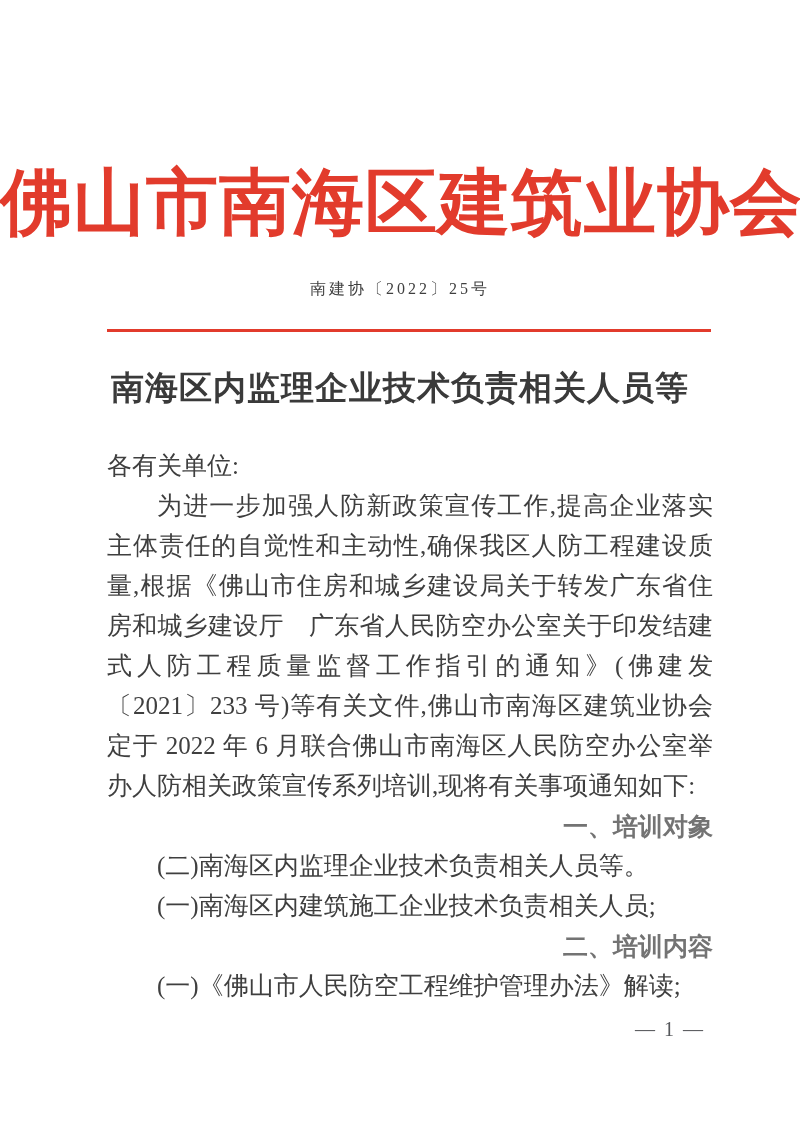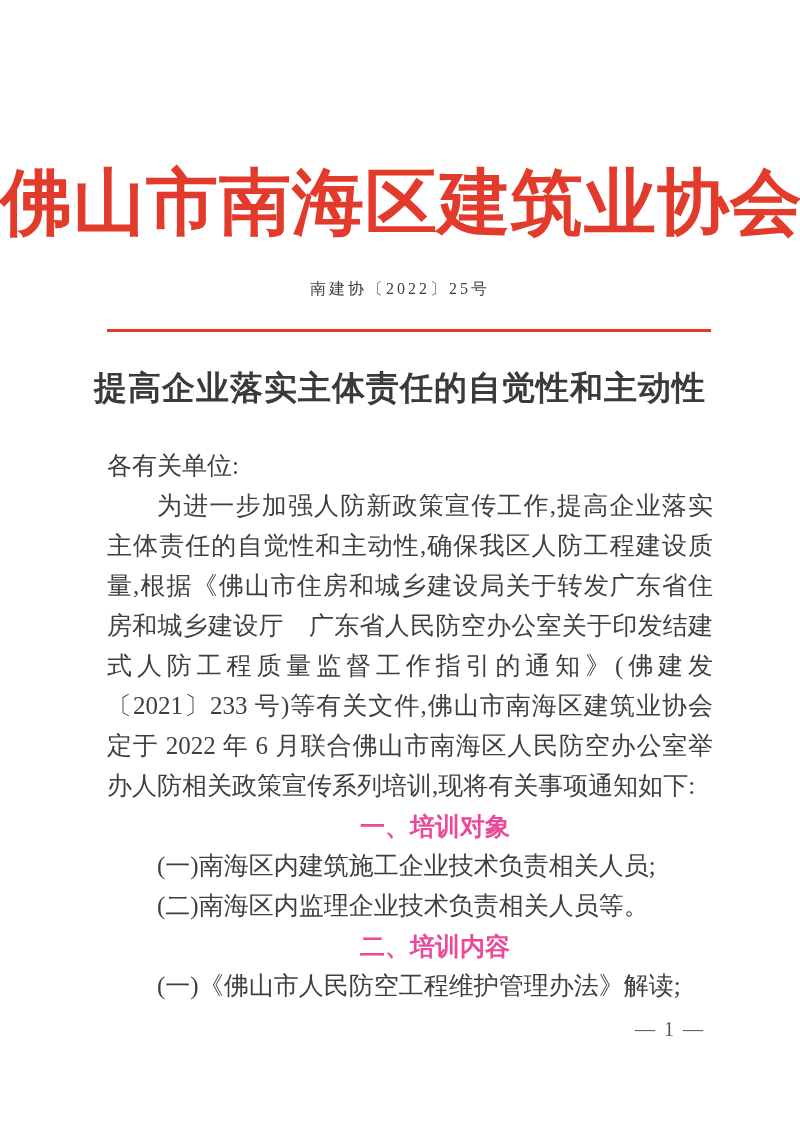--- a/index.html
+++ b/index.html
@@ -67,22 +67,22 @@
     line-height: 40px;
     color: var(--body-color, #3f3f3f);
     text-align: justify;
   }
   .doc-body p { margin: 0; padding: 0; }
   .para { text-indent: 2em; }
   .sec-heading {
     text-indent: 2em;
     font-family: "Liberation Sans", sans-serif;
     font-weight: bold;
-    color: #ec4899;
-    text-align: center;
+    color: #737373;
+    text-align: right;
   }
   .sec-item { text-indent: 2em; text-align: left; }
   .page-number {
     position: absolute;
     top: 1018px;
     left: 600px;
     width: 140px;
     text-align: center;
     font-size: 20px;
     color: #55575a;
@@ -94,27 +94,27 @@
 <body>
 
 <div class="page">
 
   <div class="header-title">佛山市南海区建筑业协会文件</div>
 
   <div class="doc-number">南建协〔2022〕25号</div>
 
   <div class="red-divider"></div>
 
-  <h1 class="doc-title">提高企业落实主体责任的自觉性和主动性</h1>
+  <h1 class="doc-title">南海区内监理企业技术负责相关人员等</h1>
 
   <div class="doc-body">
     <p class="salutation">各有关单位:</p>
     <p class="para">为进一步加强人防新政策宣传工作,提高企业落实主体责任的自觉性和主动性,确保我区人防工程建设质量,根据《佛山市住房和城乡建设局关于转发广东省住房和城乡建设厅　广东省人民防空办公室关于印发结建式人防工程质量监督工作指引的通知》(佛建发〔2021〕233 号)等有关文件,佛山市南海区建筑业协会定于 2022 年 6 月联合佛山市南海区人民防空办公室举办人防相关政策宣传系列培训,现将有关事项通知如下:</p>
     <p class="sec-heading">一、培训对象</p>
+    <p class="sec-item">(二)南海区内监理企业技术负责相关人员等。</p>
     <p class="sec-item">(一)南海区内建筑施工企业技术负责相关人员;</p>
-    <p class="sec-item">(二)南海区内监理企业技术负责相关人员等。</p>
     <p class="sec-heading">二、培训内容</p>
     <p class="sec-item">(一)《佛山市人民防空工程维护管理办法》解读;</p>
   </div>
 
   <div class="page-number">— 1 —</div>
 
 </div>
 
 </body></html>

